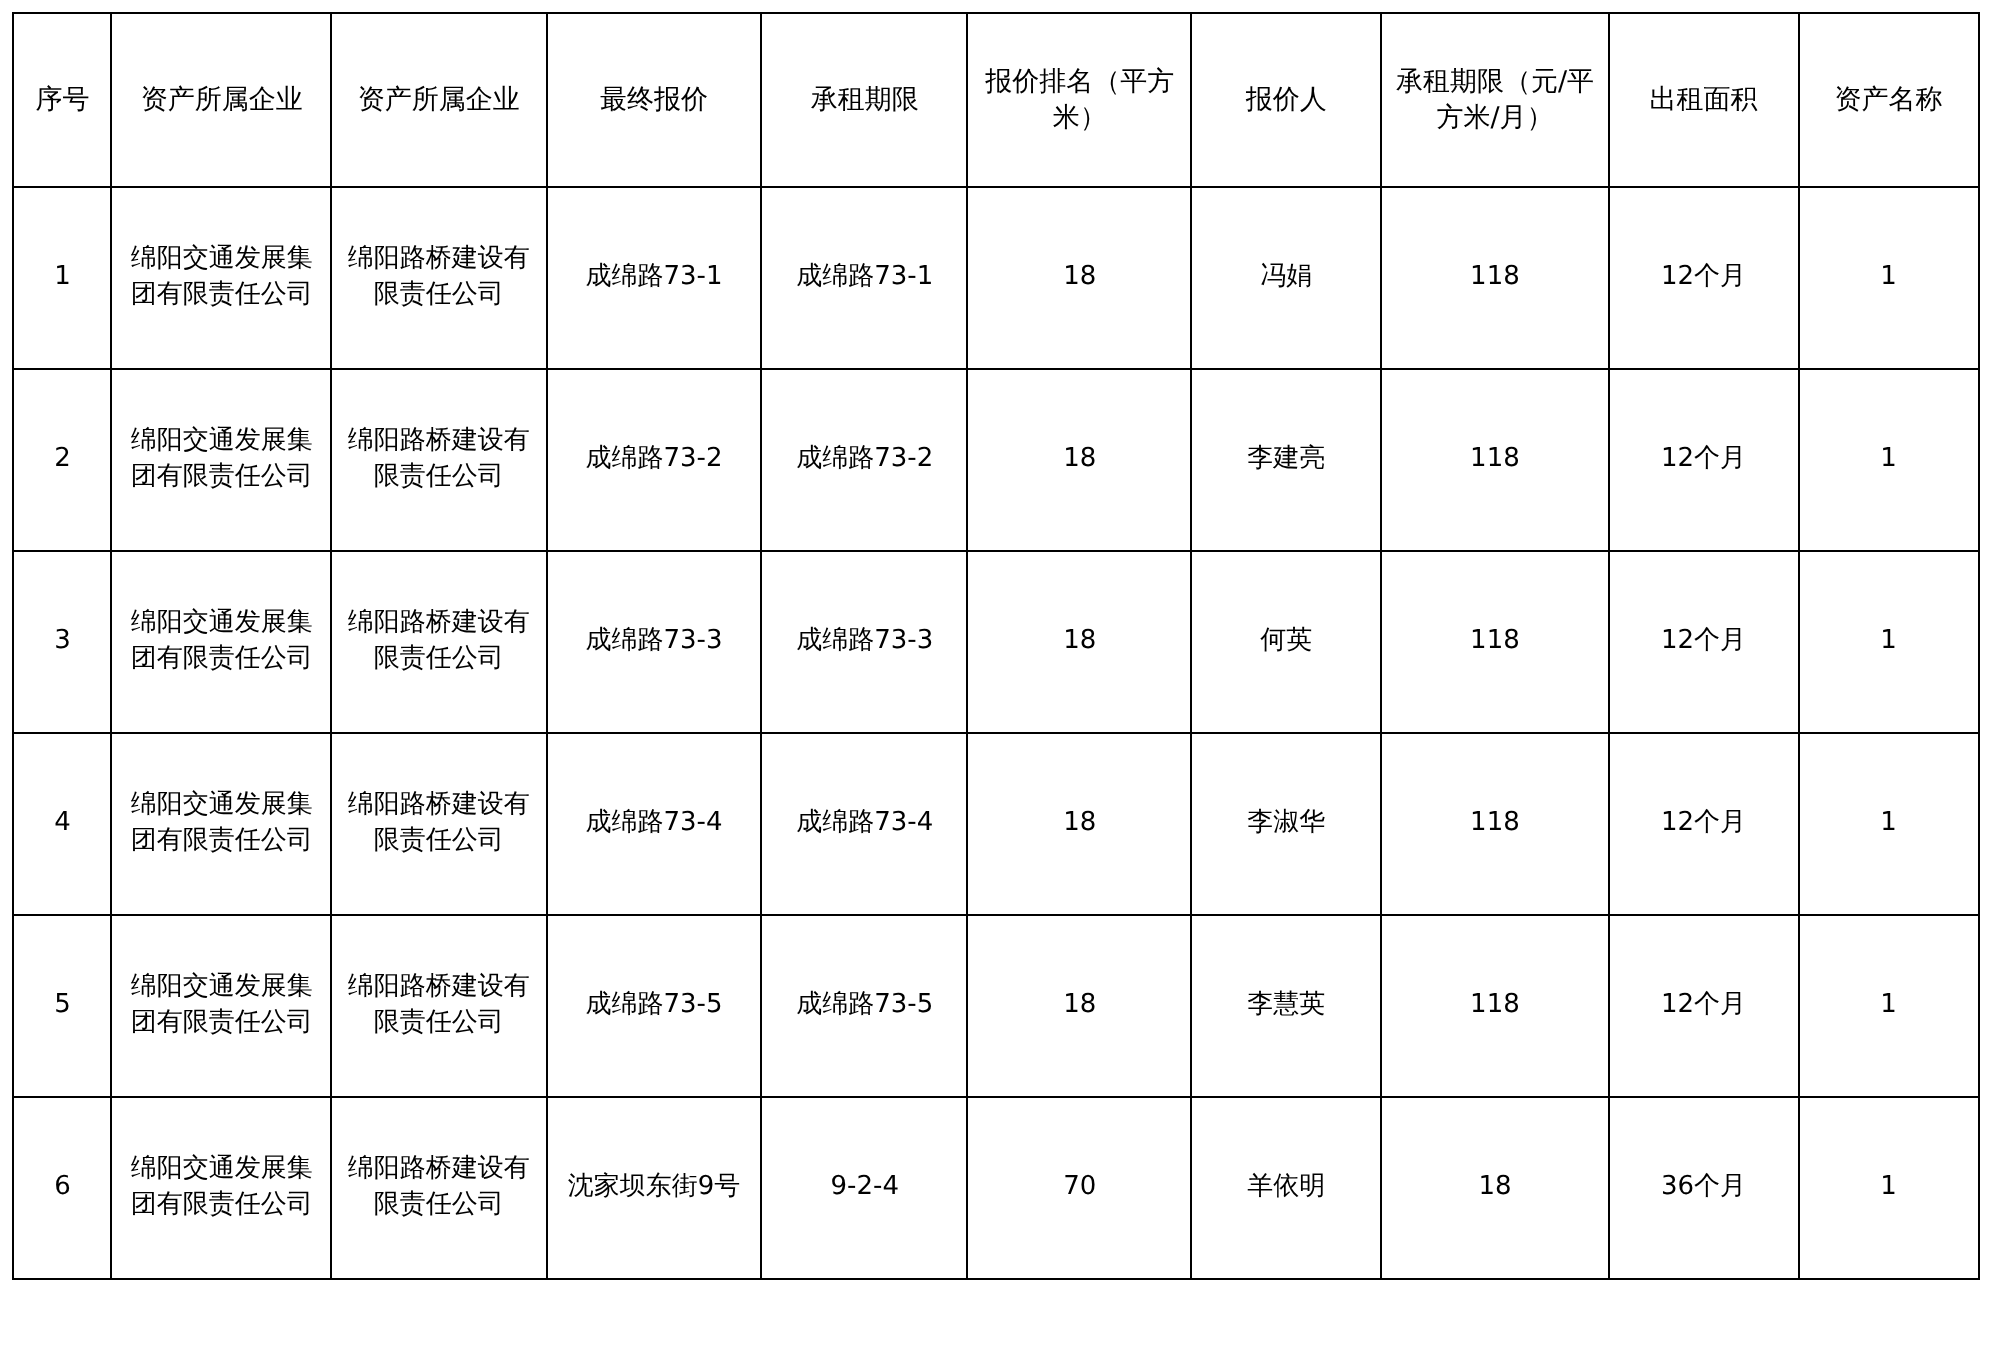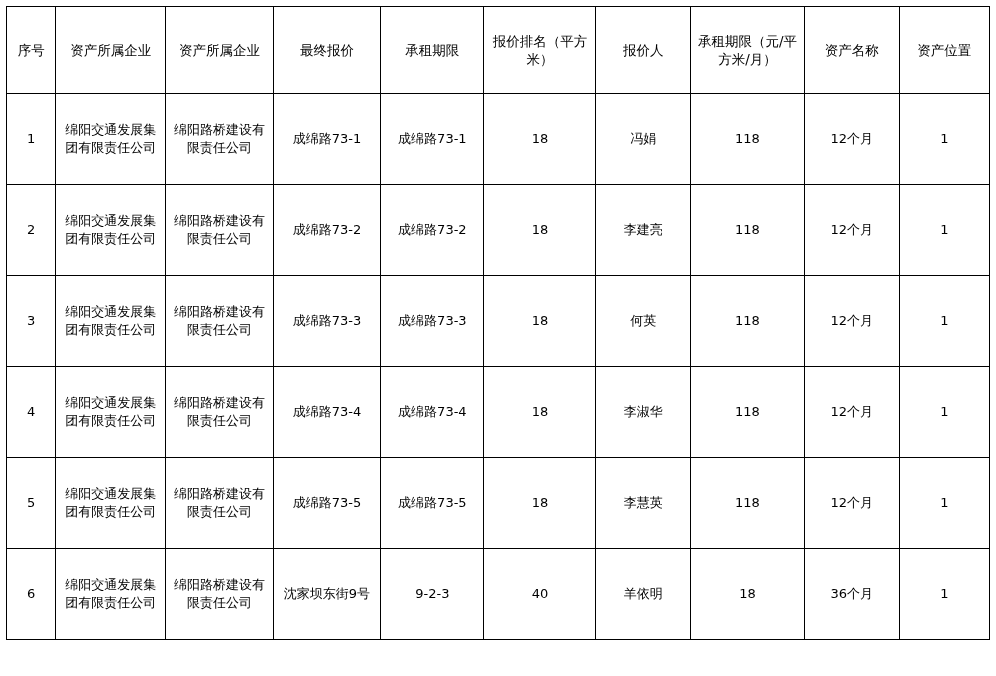--- a/index.html
+++ b/index.html
@@ -81,22 +81,22 @@
     <thead>
       <tr>
         <th class="hdr-strong">序号</th>
         <th class="hdr-strong">资产所属企业</th>
         <th class="hdr-strong">资产所属企业</th>
         <th class="hdr-strong">最终报价</th>
         <th class="hdr-strong">承租期限</th>
         <th class="hdr-strong">报价排名（平方米）</th>
         <th class="hdr-strong">报价人</th>
         <th class="hdr-strong">承租期限（元/平方米/月）</th>
+        <th class="hdr-strong">出租面积</th>
         <th class="hdr-strong">资产名称</th>
-        <th class="hdr-strong">资产位置</th>
       </tr>
     </thead>
     <tbody>
       <tr>
         <td class="idx-cell">1</td>
         <td class="wrap-cell">绵阳交通发展集团有限责任公司</td>
         <td class="wrap-cell">绵阳路桥建设有限责任公司</td>
         <td class="wrap-cell">成绵路73-1</td>
         <td class="wrap-cell">成绵路73-1</td>
         <td class="num-cell">18</td>
@@ -151,22 +151,22 @@
         <td class="wrap-cell">李慧英</td>
         <td class="num-cell">118</td>
         <td class="wrap-cell">12个月</td>
         <td class="num-cell">1</td>
       </tr>
       <tr>
         <td class="idx-cell">6</td>
         <td class="wrap-cell">绵阳交通发展集团有限责任公司</td>
         <td class="wrap-cell">绵阳路桥建设有限责任公司</td>
         <td class="wrap-cell">沈家坝东街9号</td>
-        <td class="wrap-cell">9-2-3</td>
-        <td class="num-cell">40</td>
+        <td class="wrap-cell">9-2-4</td>
+        <td class="num-cell">70</td>
         <td class="wrap-cell">羊依明</td>
         <td class="num-cell">18</td>
         <td class="wrap-cell">36个月</td>
         <td class="num-cell">1</td>
       </tr>
     </tbody>
   </table>
 </div>
 
 </body></html>

